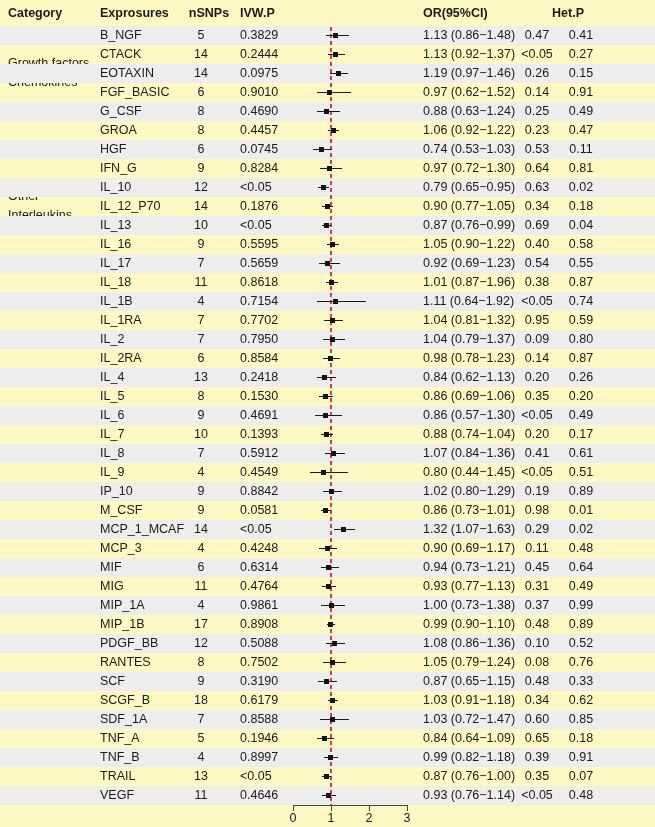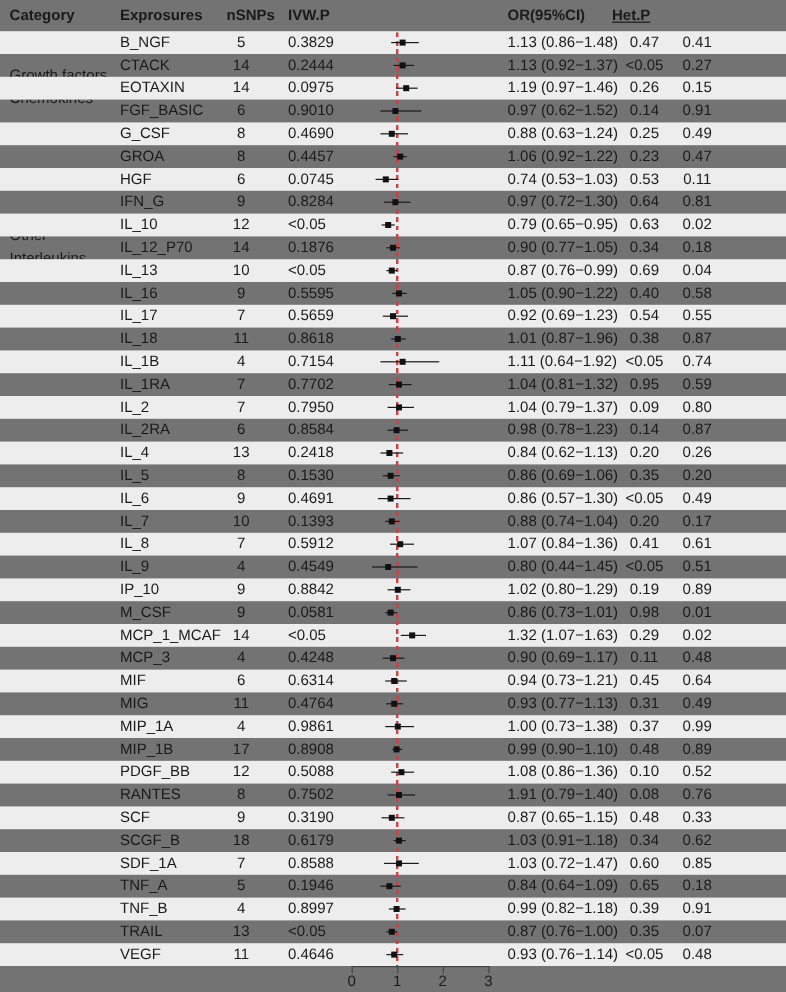--- a/index.html
+++ b/index.html
@@ -1,29 +1,29 @@
 <!DOCTYPE html>
 <html><head>
 <meta charset="utf-8">
 <style>
   html,body{margin:0;padding:0;background:#fff;}
   .fig{
-    position:relative;width:655px;height:827px;background:#737373;
+    position:relative;width:655px;height:827px;background:#fef9c3;
     font-family:"Liberation Sans",sans-serif;font-size:12.5px;color:#1a1a1a;
     overflow:hidden;
   }
   
   .hdr{position:absolute;top:0;left:0;width:655px;height:26px;line-height:26px;font-weight:bold;}
   .hcell{position:absolute;top:0;white-space:nowrap;}
   .h-cat{left:8px;}
   .h-exp{left:100px;}
   .h-nsnps{left:186px;width:46px;text-align:center;}
   .h-ivw{left:240px;}
   .h-orci{left:423px;}
-  .h-het{left:510px;width:54px;text-align:left;text-decoration:underline;}
+  .h-het{left:530px;width:54px;text-align:right;}
   .h-mrp{left:556px;}
   
   .rows{position:absolute;top:26px;left:0;width:655px;}
   .row{position:relative;width:655px;height:19px;line-height:19px;}
   .row.stripe{background:#ededee;}
   .cell{position:absolute;top:0;white-space:nowrap;}
   .c-cat{left:8px;margin-top:28px;}
   .c-exp{left:100px;}
   .c-nsnps{left:178px;width:46px;text-align:center;}
   .c-ivw{left:240px;}
@@ -420,21 +420,21 @@
         <span class="cell c-het">0.10</span>
         <span class="cell c-mrp">0.52</span>
         <div class="ci" style="left: 325.68px; width: 19px;"></div>
         <div class="mk" style="left: 331.54px;"></div>
       </div>
       <div class="row">
         <span class="cell c-cat"></span>
         <span class="cell c-exp">RANTES</span>
         <span class="cell c-nsnps">8</span>
         <span class="cell c-ivw">0.7502</span>
-        <span class="cell c-orci">1.91 (0.79−1.40)</span>
+        <span class="cell c-orci">1.05 (0.79−1.24)</span>
         <span class="cell c-het">0.08</span>
         <span class="cell c-mrp">0.76</span>
         <div class="ci" style="left: 323.02px; width: 23.18px;"></div>
         <div class="mk" style="left: 330.4px;"></div>
       </div>
       <div class="row stripe">
         <span class="cell c-cat"></span>
         <span class="cell c-exp">SCF</span>
         <span class="cell c-nsnps">9</span>
         <span class="cell c-ivw">0.3190</span>

